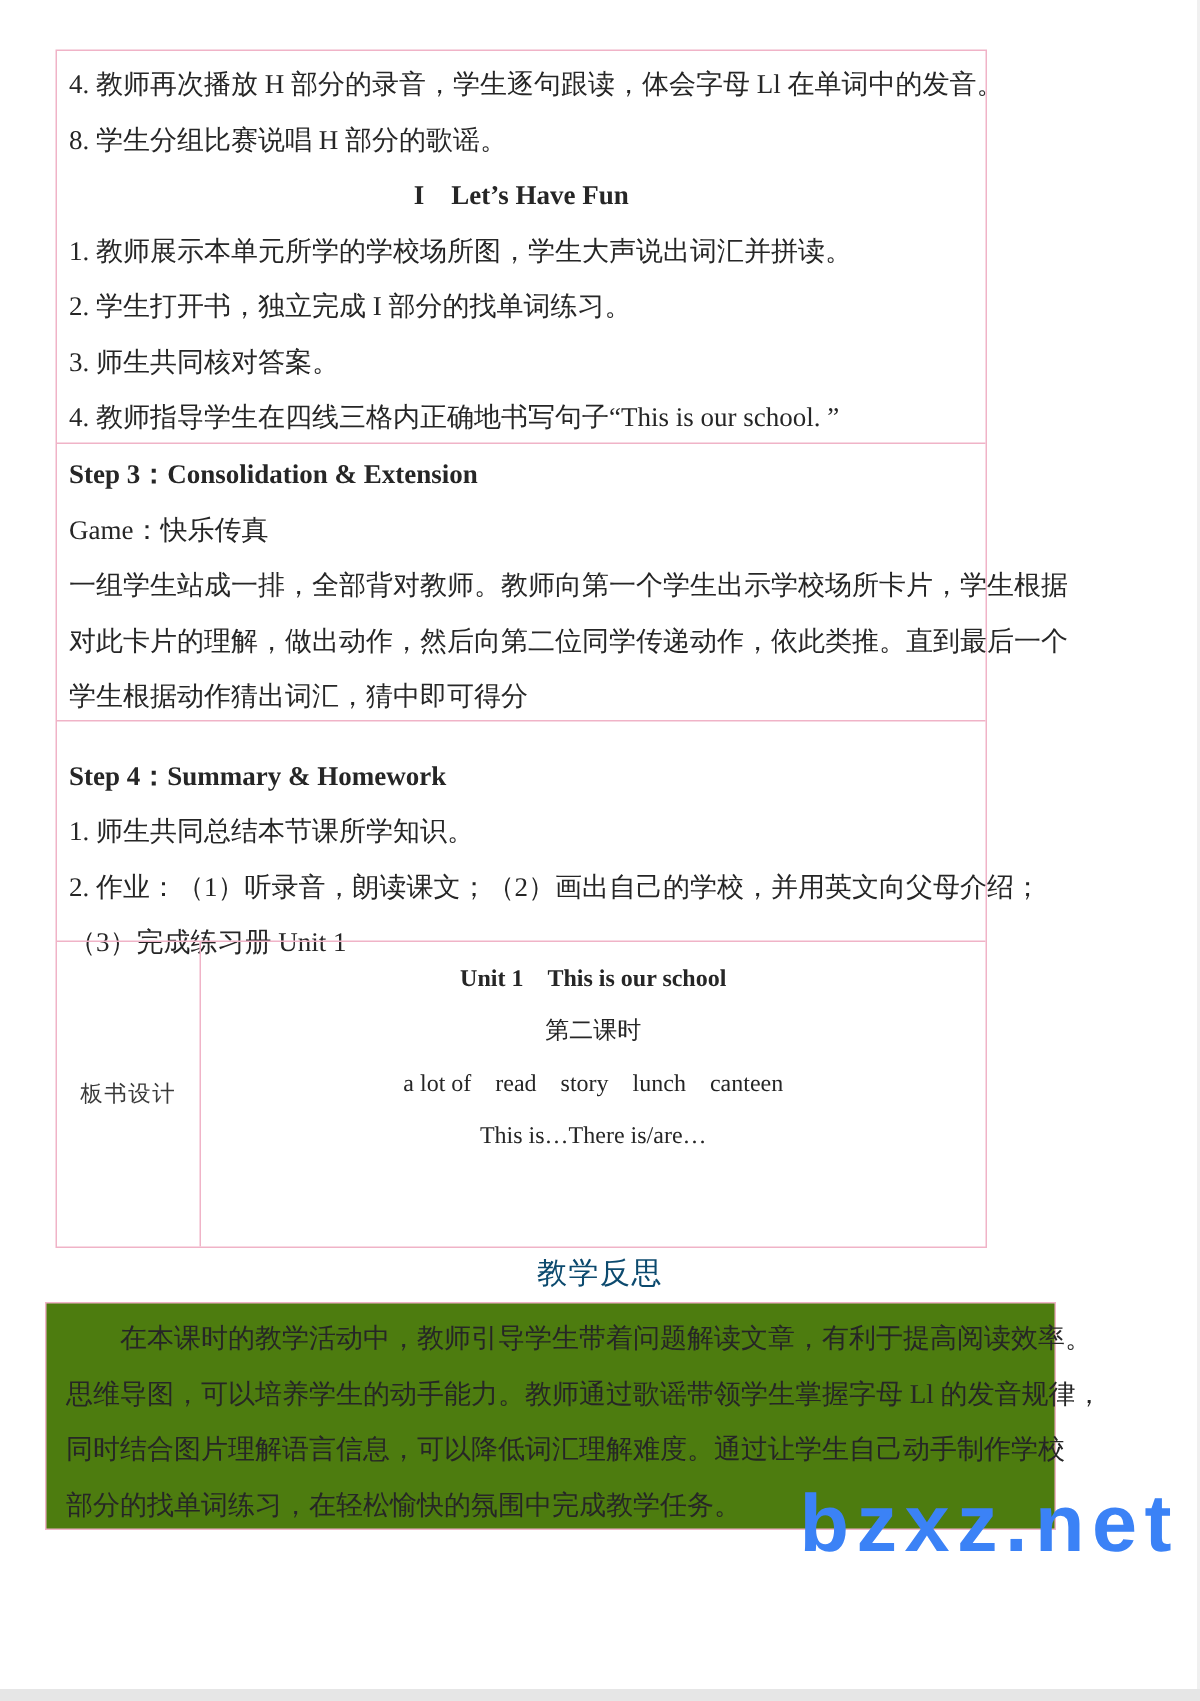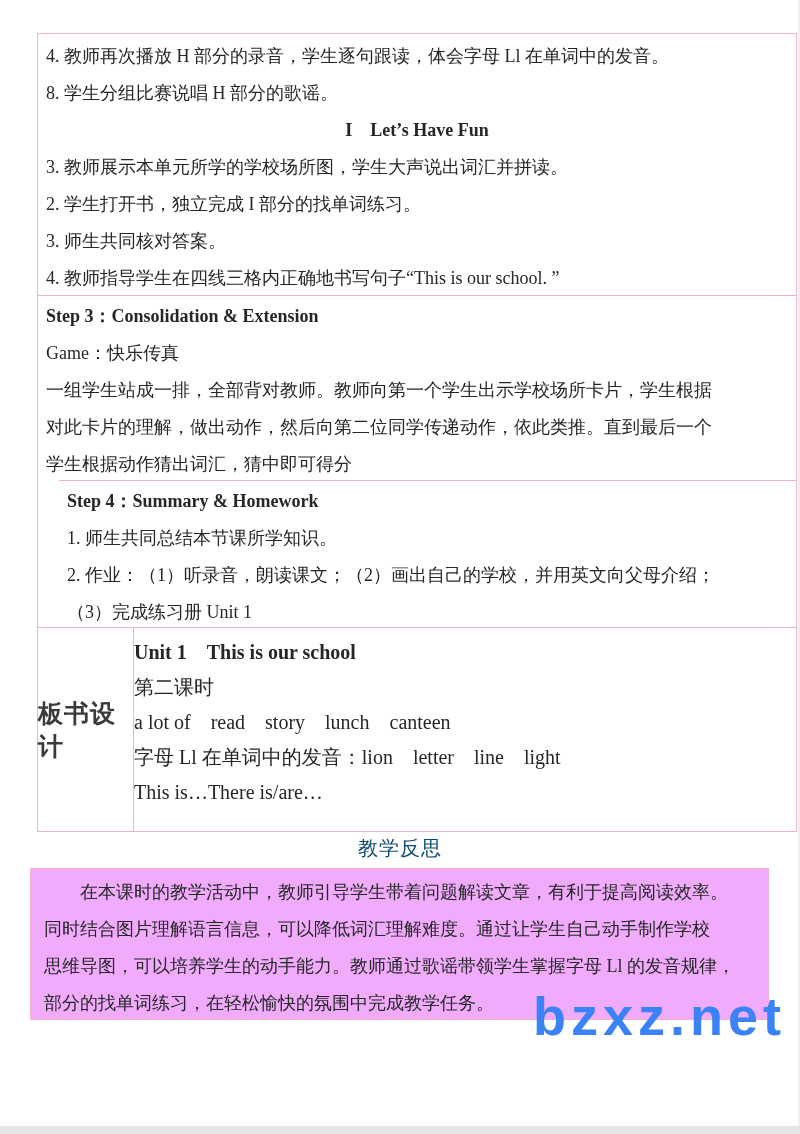--- a/index.html
+++ b/index.html
@@ -6,56 +6,56 @@
   body{
     width:800px;height:1134px;position:relative;background:#fdfdfd;
     font-family:"Liberation Serif","DejaVu Serif",serif;
     color:#262626;overflow:hidden;
   }
   .page{position:absolute;inset:0;background:#ffffff;}
   .bottom-edge{position:absolute;left:0;bottom:0;width:800px;height:8px;background:#e6e6e6;}
   .right-edge{position:absolute;right:0;top:0;width:2px;height:1134px;background:#f0f0f0;}
 
   .doc-table{
-    position:absolute;left:37px;top:33px;width:760px;
+    position:absolute;left:37px;top:33px;width:621px;
     border:1px solid #f0b3c7;box-sizing:border-box;background:#fff;
   }
   .row{box-sizing:border-box;padding:0 8px;}
   .row + .row{border-top:1px solid #f0b3c7;}
   .row p{margin:0;font-size:18px;line-height:37px;white-space:nowrap;}
   .row1{height:261px;padding-top:4px;}
   .row2{height:185px;padding-top:2px;}
-  .row3{height:147px;padding-top:2px;margin-left:21px;}
+  .row3{height:147px;padding-top:18px;}
   .row4{height:204px;padding:0;position:relative;}
 
   .bold{font-weight:bold;}
   .center{text-align:center;}
 
   .board-label{
     position:absolute;left:0;top:0;bottom:0;width:96px;
     border-right:1px solid #f0b3c7;box-sizing:border-box;
     display:flex;align-items:center;justify-content:center;
     font-family:"Liberation Sans","DejaVu Sans",sans-serif;
-    font-size:25px;color:#3a3a3a;letter-spacing:1px;font-weight:bold;
+    font-size:15px;color:#3a3a3a;letter-spacing:1px;
   }
   .board-content{
     position:absolute;left:96px;right:0;top:0;bottom:0;
     padding-top:7px;
   }
-  .board-content p{margin:0;font-size:20px;line-height:35px;text-align:left;white-space:nowrap;}
+  .board-content p{margin:0;font-size:16px;line-height:35px;text-align:center;white-space:nowrap;}
   .board-title{font-weight:bold;font-size:19px;}
 
   .reflection-heading{
     position:absolute;left:0;top:835px;width:800px;text-align:center;
     font-family:"Liberation Sans","DejaVu Sans",sans-serif;
     font-size:20px;font-weight:500;color:#0c4a6e;letter-spacing:1px;
   }
   .reflection-box{
-    position:absolute;left:30px;top:868px;width:739px;height:152px;
-    border:1px solid #f0b3c7;box-sizing:border-box;background:#f0abfc;
+    position:absolute;left:30px;top:868px;width:674px;height:152px;
+    border:1px solid #f0b3c7;box-sizing:border-box;background:#4d7c0f;
     padding:5px 13px 0 13px;
   }
   .reflection-box p{margin:0;font-size:18px;line-height:37px;white-space:nowrap;}
   .indent{text-indent:2em;}
 
   .watermark{
     position:absolute;top:985px;right:14px;
     font-family:"Liberation Sans","DejaVu Sans",sans-serif;
     font-weight:bold;font-size:54px;letter-spacing:5px;
     color:#3b82f6;user-select:none;
@@ -65,21 +65,21 @@
 <body>
 
 <div class="page">
 
   <div class="doc-table">
 
     <div class="row row1">
       <p>4. 教师再次播放 H 部分的录音，学生逐句跟读，体会字母 Ll 在单词中的发音。</p>
       <p>8. 学生分组比赛说唱 H 部分的歌谣。</p>
       <p class="center bold">I　Let’s Have Fun</p>
-      <p>3. 教师展示本单元所学的学校场所图，学生大声说出词汇并拼读。</p>
+      <p>1. 教师展示本单元所学的学校场所图，学生大声说出词汇并拼读。</p>
       <p>2. 学生打开书，独立完成 I 部分的找单词练习。</p>
       <p>3. 师生共同核对答案。</p>
       <p>4. 教师指导学生在四线三格内正确地书写句子“This is our school. ”</p>
     </div>
 
     <div class="row row2">
       <p class="bold">Step 3：Consolidation &amp; Extension</p>
       <p>Game：快乐传真</p>
       <p>一组学生站成一排，全部背对教师。教师向第一个学生出示学校场所卡片，学生根据</p>
       <p>对此卡片的理解，做出动作，然后向第二位同学传递动作，依此类推。直到最后一个</p>
@@ -92,33 +92,32 @@
       <p>2. 作业：（1）听录音，朗读课文；（2）画出自己的学校，并用英文向父母介绍；</p>
       <p>（3）完成练习册 Unit 1</p>
     </div>
 
     <div class="row row4">
       <div class="board-label">板书设计</div>
       <div class="board-content">
         <p class="board-title">Unit 1　This is our school</p>
         <p>第二课时</p>
         <p>a lot of　read　story　lunch　canteen</p>
-        <p>字母 Ll 在单词中的发音：lion　letter　line　light</p>
         <p>This is…There is/are…</p>
       </div>
     </div>
 
   </div>
 
   <div class="reflection-heading">教学反思</div>
 
   <div class="reflection-box">
     <p class="indent">在本课时的教学活动中，教师引导学生带着问题解读文章，有利于提高阅读效率。</p>
+    <p>思维导图，可以培养学生的动手能力。教师通过歌谣带领学生掌握字母 Ll 的发音规律，</p>
     <p>同时结合图片理解语言信息，可以降低词汇理解难度。通过让学生自己动手制作学校</p>
-    <p>思维导图，可以培养学生的动手能力。教师通过歌谣带领学生掌握字母 Ll 的发音规律，</p>
     <p>部分的找单词练习，在轻松愉快的氛围中完成教学任务。</p>
   </div>
 
   <div class="watermark">bzxz.net</div>
 
   <div class="right-edge"></div>
   <div class="bottom-edge"></div>
 
 </div>
 

